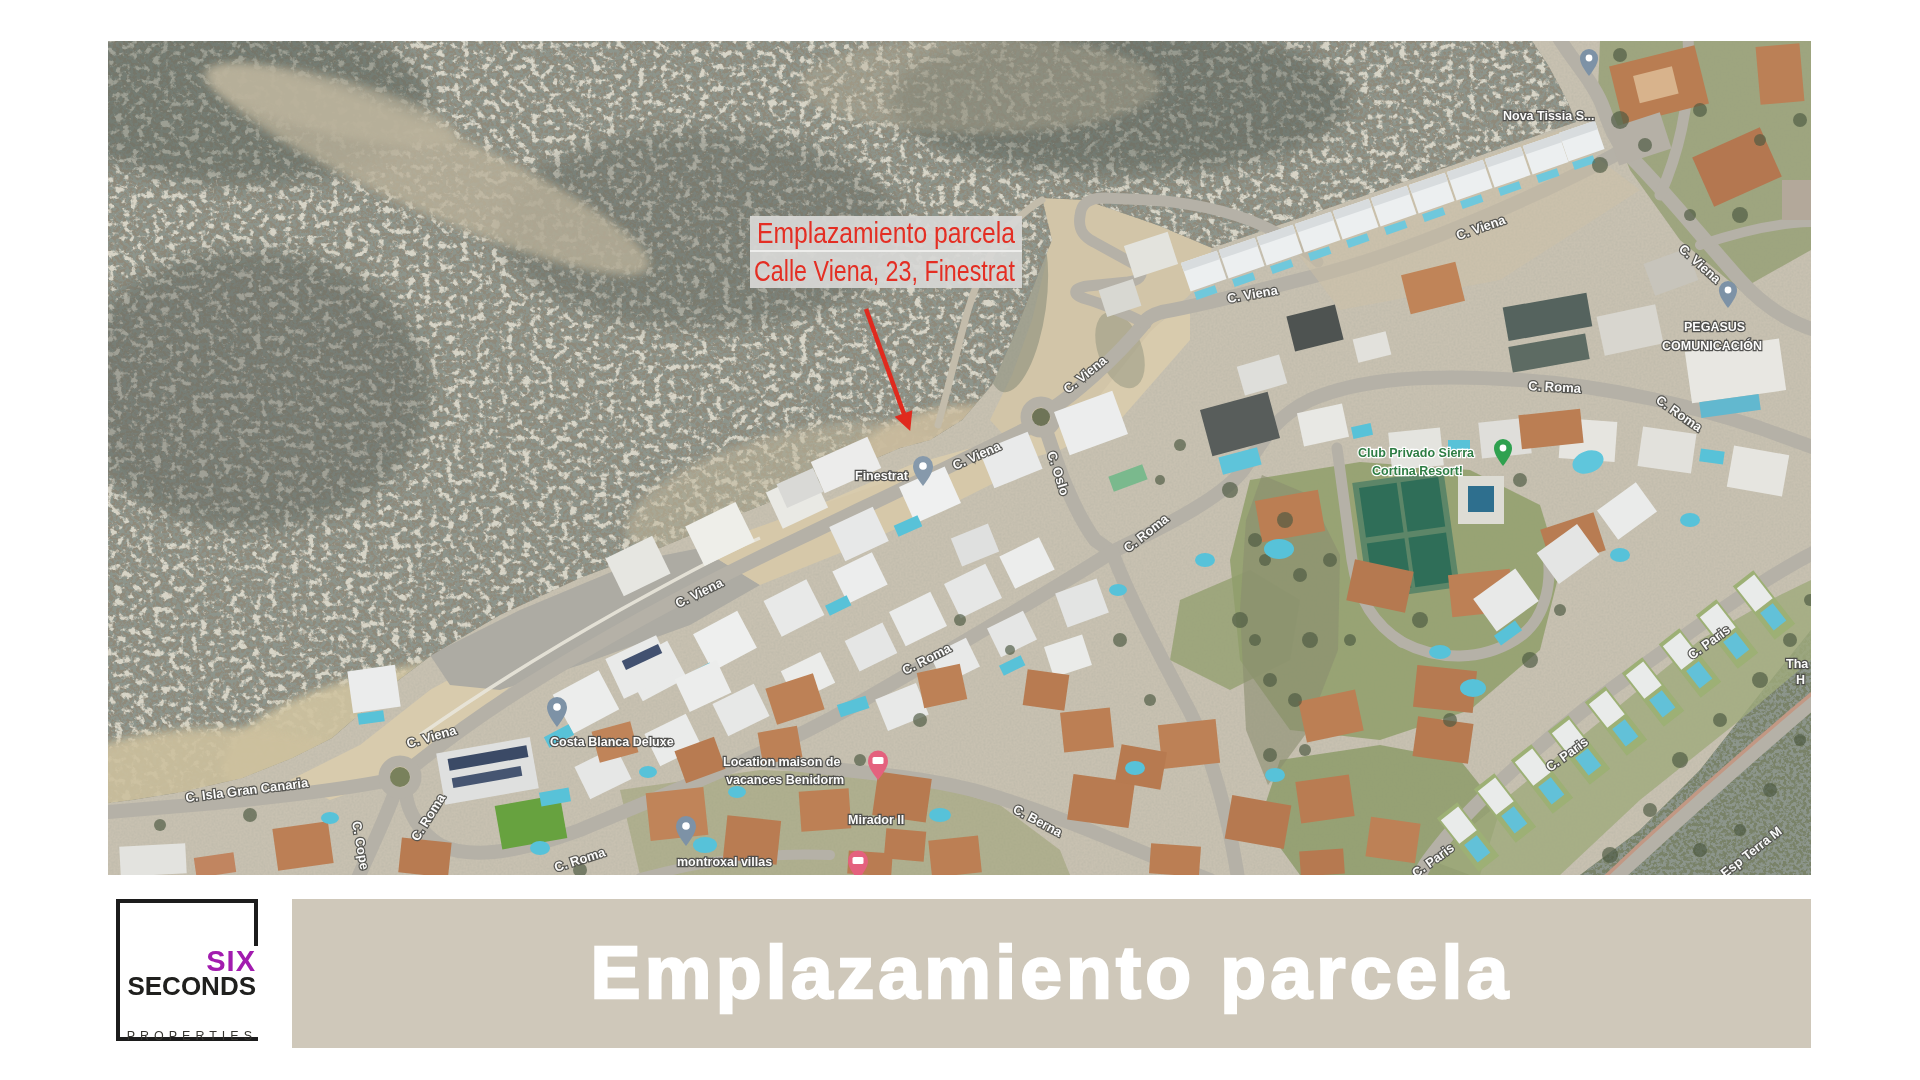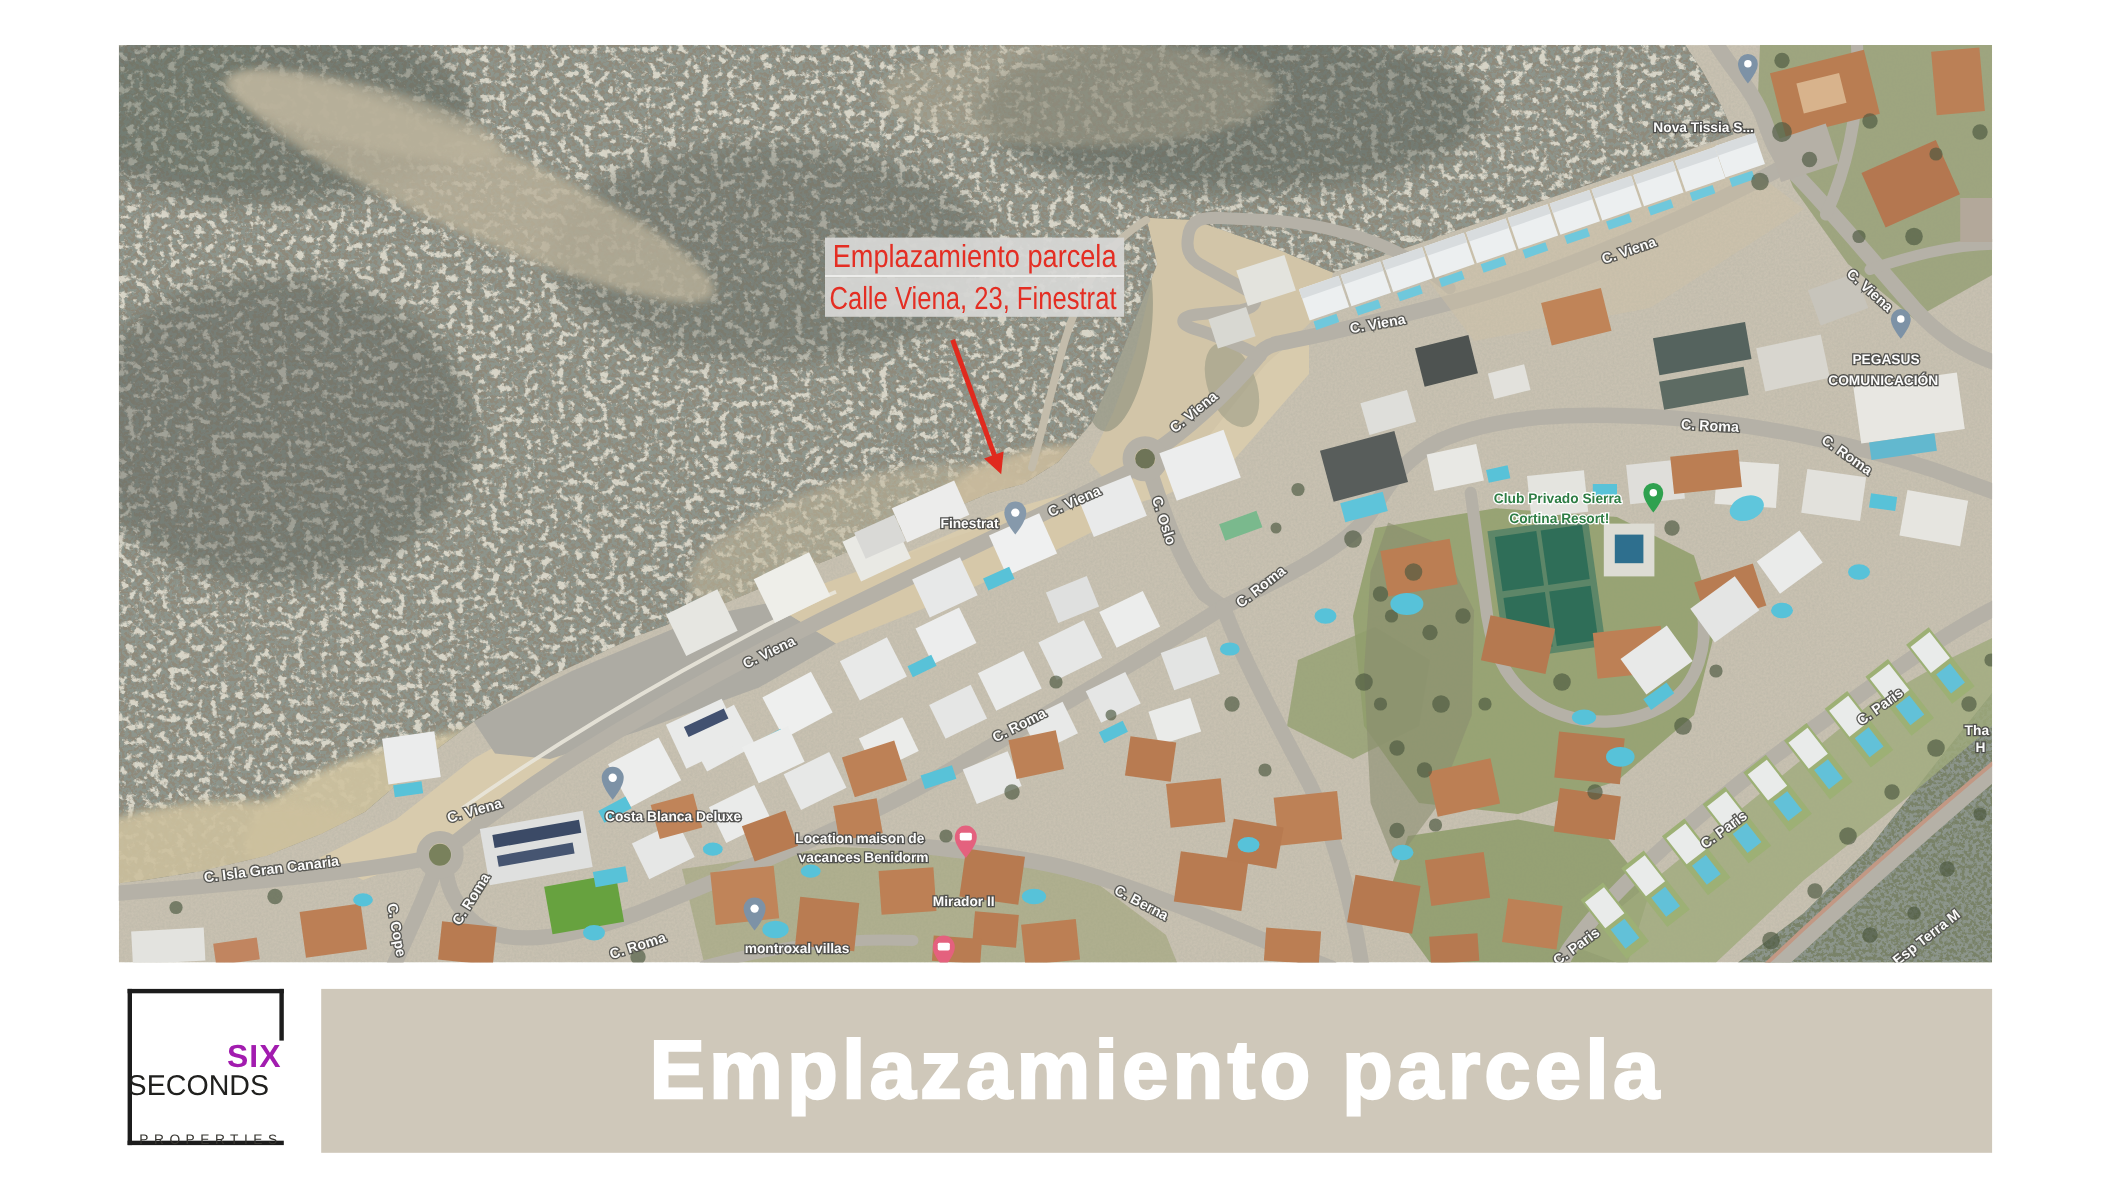--- a/index.html
+++ b/index.html
@@ -575,21 +575,21 @@
   <div style="position:absolute;left:0;top:0;width:142px;height:4px;background:#1c1c1c;"></div>
 
   <div style="position:absolute;left:0;top:0;width:4px;height:142px;background:#1c1c1c;"></div>
 
   <div style="position:absolute;left:0;bottom:0;width:142px;height:4px;background:#1c1c1c;"></div>
 
   <div style="position:absolute;right:0;top:0;width:4px;height:47px;background:#1c1c1c;"></div>
 
   <div style="position:absolute;right:2px;top:48px;width:138px;text-align:right;font-weight:bold;font-size:29px;letter-spacing:1px;color:#a21caf;line-height:1;">SIX</div>
 
-  <div style="position:absolute;right:2px;top:74px;width:140px;font-weight:normal;font-size:26px;letter-spacing:0px;color:#20201e;line-height:1;">SECONDS</div>
+  <div style="position:absolute;right:2px;top:74px;width:140px;text-align:right;font-weight:bold;font-size:26px;letter-spacing:0px;color:#20201e;line-height:1;">SECONDS</div>
 
   <div style="position:absolute;right:1px;top:131px;width:140px;text-align:right;font-size:12.5px;letter-spacing:5px;color:#35342f;line-height:1;">PROPERTIES</div>
 </div>
 
 
 <div style="position:absolute;left:292px;top:899px;width:1519px;height:149px;background:#cfc8ba;">
   <div style="position:absolute;left:0;top:30px;width:1519px;text-align:center;font-weight:bold;font-size:75px;letter-spacing:4.2px;color:#ffffff;-webkit-text-stroke:2.4px #ffffff;">Emplazamiento parcela</div>
 </div>
 </div>
 

